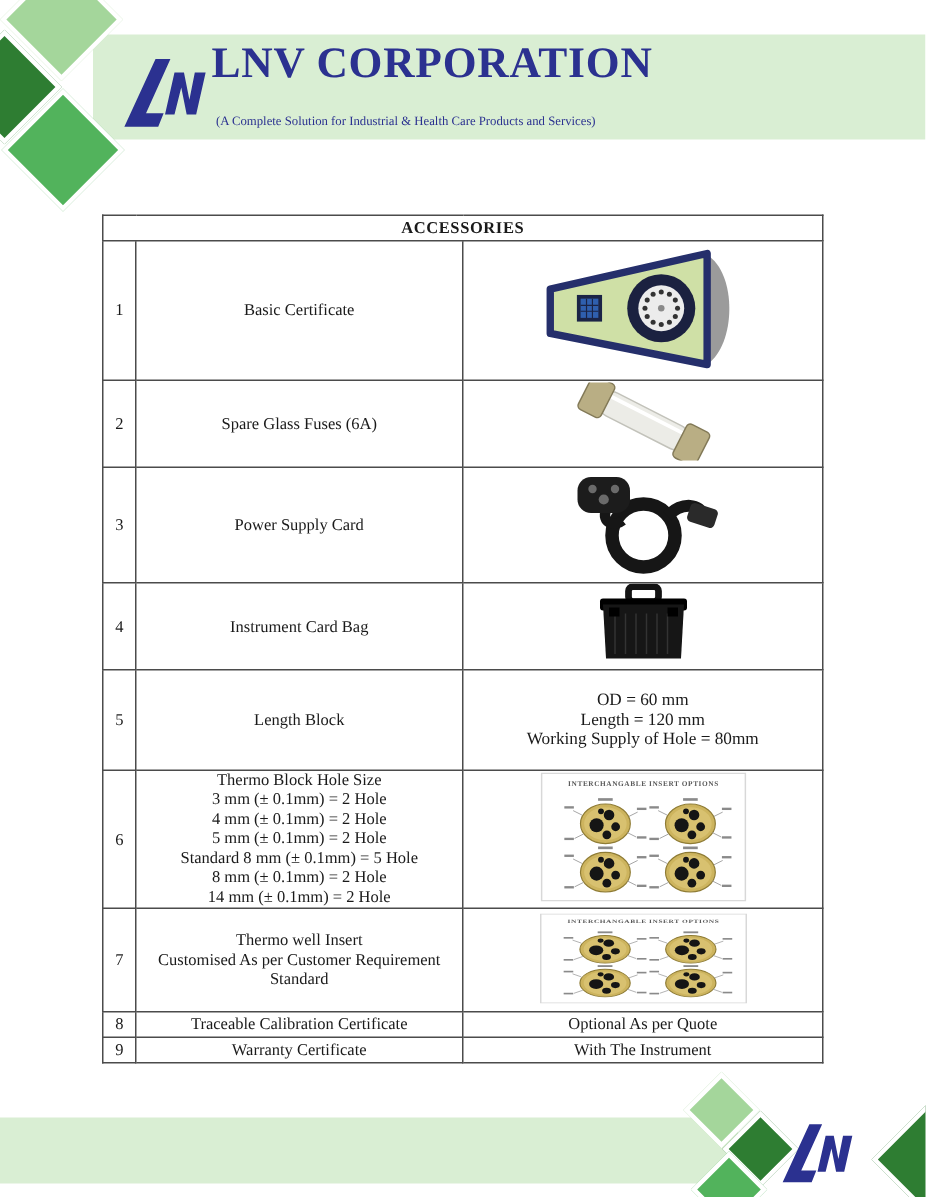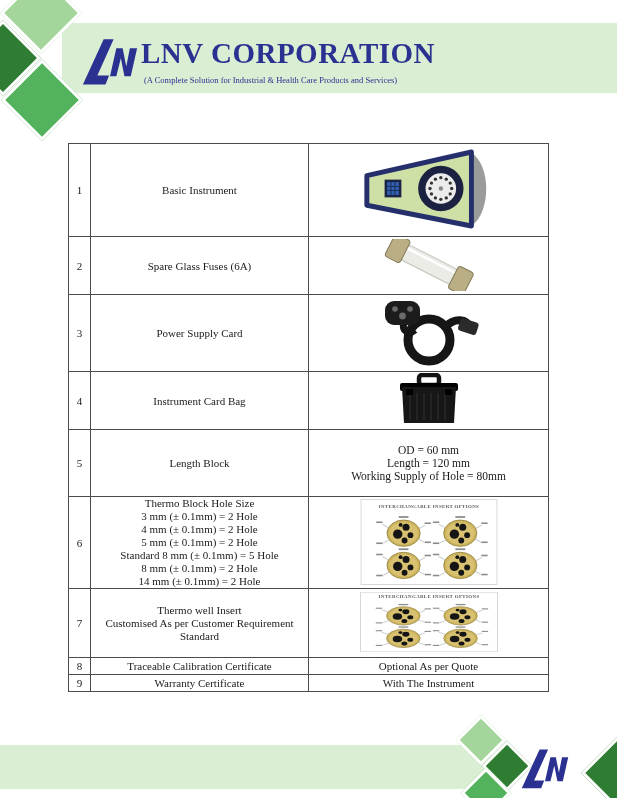--- a/index.html
+++ b/index.html
@@ -10,21 +10,21 @@
     color:#1a1a1a;
   }
   
   .banner{position:absolute;left:62px;top:23px;width:555px;height:70px;background:#d9eed3;}
   .diamond{position:absolute;transform:rotate(45deg);border:3px solid #ffffff;}
   .d-top-light{left:12px;top:-16px;width:52px;height:52px;background:#a4d69b;}
   .d-left-dark{left:-24px;top:31px;width:48px;height:48px;background:#2e7d32;}
   .d-top-med{left:13px;top:71px;width:52px;height:52px;background:#52b35c;}
   .logo-main{position:absolute;left:82px;top:35px;}
   .company-title{
-    position:absolute;left:141px;top:37px;margin:0;
+    position:absolute;left:141px;top:26px;margin:0;
     font-size:29px;font-weight:bold;color:#2b3190;letter-spacing:0.5px;white-space:nowrap;
   }
   .company-tagline{
     position:absolute;left:144px;top:75px;margin:0;
     font-size:8.5px;color:#2b3190;white-space:nowrap;text-align:right;
   }
   
   table.acc{
     position:absolute;left:68px;top:143px;width:480px;
     border-collapse:collapse;table-layout:fixed;
@@ -92,24 +92,27 @@
 <p class="company-tagline">(A Complete Solution for Industrial &amp; Health Care Products and Services)</p>
 
 <table class="acc">
   <colgroup>
       <col style="width:22px">
       <col style="width:218px">
       <col style="width:240px">
     </colgroup>
 
   <tbody>
+      <tr>
+    <td colspan="3" class="title-cell">ACCESSORIES</td>
+  </tr>
 
   <tr style="height:93px;">
     <td>1</td>
-    <td>Basic Instrument</td>
+    <td>Basic Certificate</td>
     <td>
       <svg width="148" height="84" viewBox="0 0 150 85">
         <path d="M118,6 C138,18 138,66 118,80 Z" fill="#9b9b9b"></path>
         <path d="M12,29 L118,5 L118,80 L12,59 Z" fill="#cfe0a6" stroke="#252f6b" stroke-width="5" stroke-linejoin="round"></path>
         <circle cx="87" cy="42" r="23" fill="#1b2140"></circle>
         <circle cx="87" cy="42" r="15.5" fill="#ececec"></circle>
         <g fill="#333">
           <circle cx="87" cy="31" r="1.7"></circle>
               <circle cx="92.5" cy="32.5" r="1.7"></circle>
               <circle cx="96.5" cy="36.5" r="1.7"></circle>

